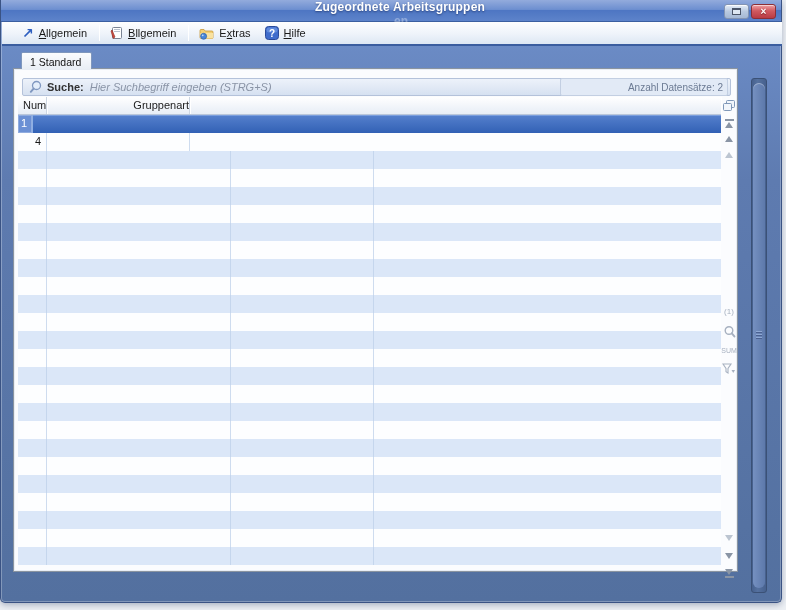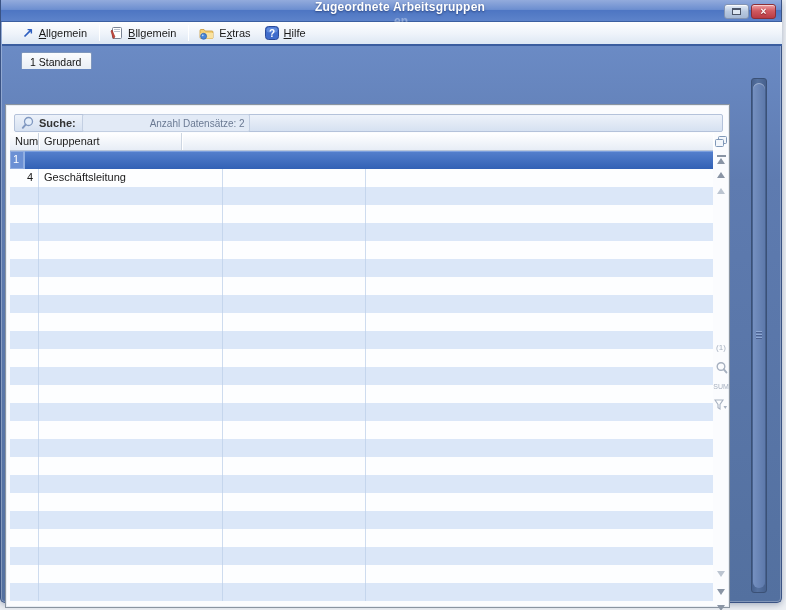--- a/index.html
+++ b/index.html
@@ -35,42 +35,42 @@
   .accel { text-decoration:underline; }
   .arrow-ne { color:#2e5fc0; font-size:14px; font-weight:bold; line-height:12px; }
   .mi-svg { display:block; }
 
   
   .tab { position:absolute; left:20px; top:52px; height:17px; padding:1px 10px 0 8px;
     background:linear-gradient(180deg,#fbfcfe,#e9eef5); border:1px solid #7f97bd; border-bottom:none;
     border-radius:2px 2px 0 0; font-size:10.5px; color:#111; display:flex; align-items:center; z-index:3; }
 
   
-  .panel { position:absolute; left:4px; top:68px; width:725px; height:504px;
-    background:#fbfcfe; border:1px solid #8a94a0; box-shadow:inset 0 0 0 1px #e8edf4; z-index:2;margin-top:36px; }
+  .panel { position:absolute; left:12px; top:68px; width:725px; height:504px;
+    background:#fbfcfe; border:1px solid #8a94a0; box-shadow:inset 0 0 0 1px #e8edf4; z-index:2; }
 
   
   .searchbar { position:absolute; left:8px; top:9px; width:709px; height:18px; border:1px solid #b4c2da; border-radius:2px;
     background:linear-gradient(180deg,#edf2fa,#d6e1f1); display:flex; align-items:center; padding:0 2px 0 6px; }
   .searchbar .lbl { font-size:11px; font-weight:bold; color:#333; margin:0 6px 0 5px; }
   .searchbar .ph { font-size:11px; font-style:italic; color:#8a94a6; flex:1 1 auto; white-space:nowrap; overflow:hidden; }
   .count-box { height:14px; min-width:168px; background:#e2eaf6; border:1px solid #c3cfe2; border-radius:2px;
     font-size:10px; color:#6b7a93; display:flex; align-items:center; justify-content:flex-end; padding:8px 4px; }
 
   
   .thead { position:absolute; left:4px; top:28px; width:703px; height:18px; display:flex;
     background:linear-gradient(180deg,#ffffff,#e7edf6); border-bottom:1px solid #b9c6da; }
   .th { font-size:11px; color:#222; padding:2px 0 13px 5px; border-right:1px solid #cdd6e2; box-shadow:1px 0 0 #fff; }
   .tbody { position:absolute; left:4px; top:46px; width:703px; }
   .row { display:flex; height:18px; background:#fdfeff; }
   .row:nth-child(odd) { background:#dbe7f8; }
   .cell { font-size:11px; color:#1a1a1a; padding-top:2px; border-right:1px solid rgba(190,208,234,.75); height:100%; overflow:hidden; white-space:nowrap; }
   .c-num { width:29px; text-align:right; padding-right:5px; }
   .c-bez { width:184px; padding-left:5px; }
-  .c-grp { width:143px; padding-left:5px; }
+  .c-grp { width:143px; padding-left:5px;text-align:right; }
   .c-rest { flex:1 1 auto; border-right:none; }
   .row.selected { background:linear-gradient(180deg,#5580cd,#3261b5); box-shadow:inset 0 1px 0 #7a9ede; }
   .row.selected .cell { color:#fff; border-right-color:transparent; }
   .row.selected .c-num { text-align:left; padding:0; }
   .num-badge { display:inline-block; min-width:15px; height:18px; padding:2px 0 0 3px; background:#6b90d4;
     border-right:1px solid #8fb0e4; box-shadow:inset 0 0 0 1px rgba(255,255,255,.25); font-size:11px; color:#fff; }
 
   
   .iconstrip { position:absolute; left:705px; top:28px; width:20px; height:480px; }
   .nav { position:absolute; left:0; width:20px; display:flex; flex-direction:column; align-items:center; gap:1px; }
@@ -146,40 +146,40 @@
   </div>
 
   <div class="panel">
 
     <div class="searchbar">
       <svg width="13" height="14" viewBox="0 0 13 14">
         <circle cx="7.5" cy="5.5" r="4" fill="#e4eefa" stroke="#8098c0" stroke-width="1.3"></circle>
         <line x1="4.6" y1="8.6" x2="1.8" y2="11.8" stroke="#8098c0" stroke-width="2" stroke-linecap="round"></line>
       </svg>
       <span class="lbl">Suche:</span>
+      <span class="ph">Hier Suchbegriff eingeben (STRG+S)</span>
       <div class="count-box">
         <span>Anzahl Datensätze: 2</span>
       </div>
     </div>
 
     <div class="thead">
       <div class="th c-num" style="text-align:left;">Num</div>
       <div class="th c-grp">Gruppenart</div>
       <div class="th c-rest"></div>
     </div>
 
     <div class="tbody">
         <div class="row selected">
           <div class="cell c-num"><span class="num-badge">1</span></div>
           <div class="cell c-grp"></div>
           <div class="cell c-rest"></div>
         </div>
         <div class="row">
           <div class="cell c-num">4</div>
-          <div class="cell c-bez">Geschäftsleitung</div>
           <div class="cell c-grp"></div>
           <div class="cell c-rest"></div>
         </div>
         <div class="row">
           <div class="cell c-num"></div>
           <div class="cell c-bez"></div>
           <div class="cell c-grp"></div>
           <div class="cell c-rest"></div>
         </div>
         <div class="row">

